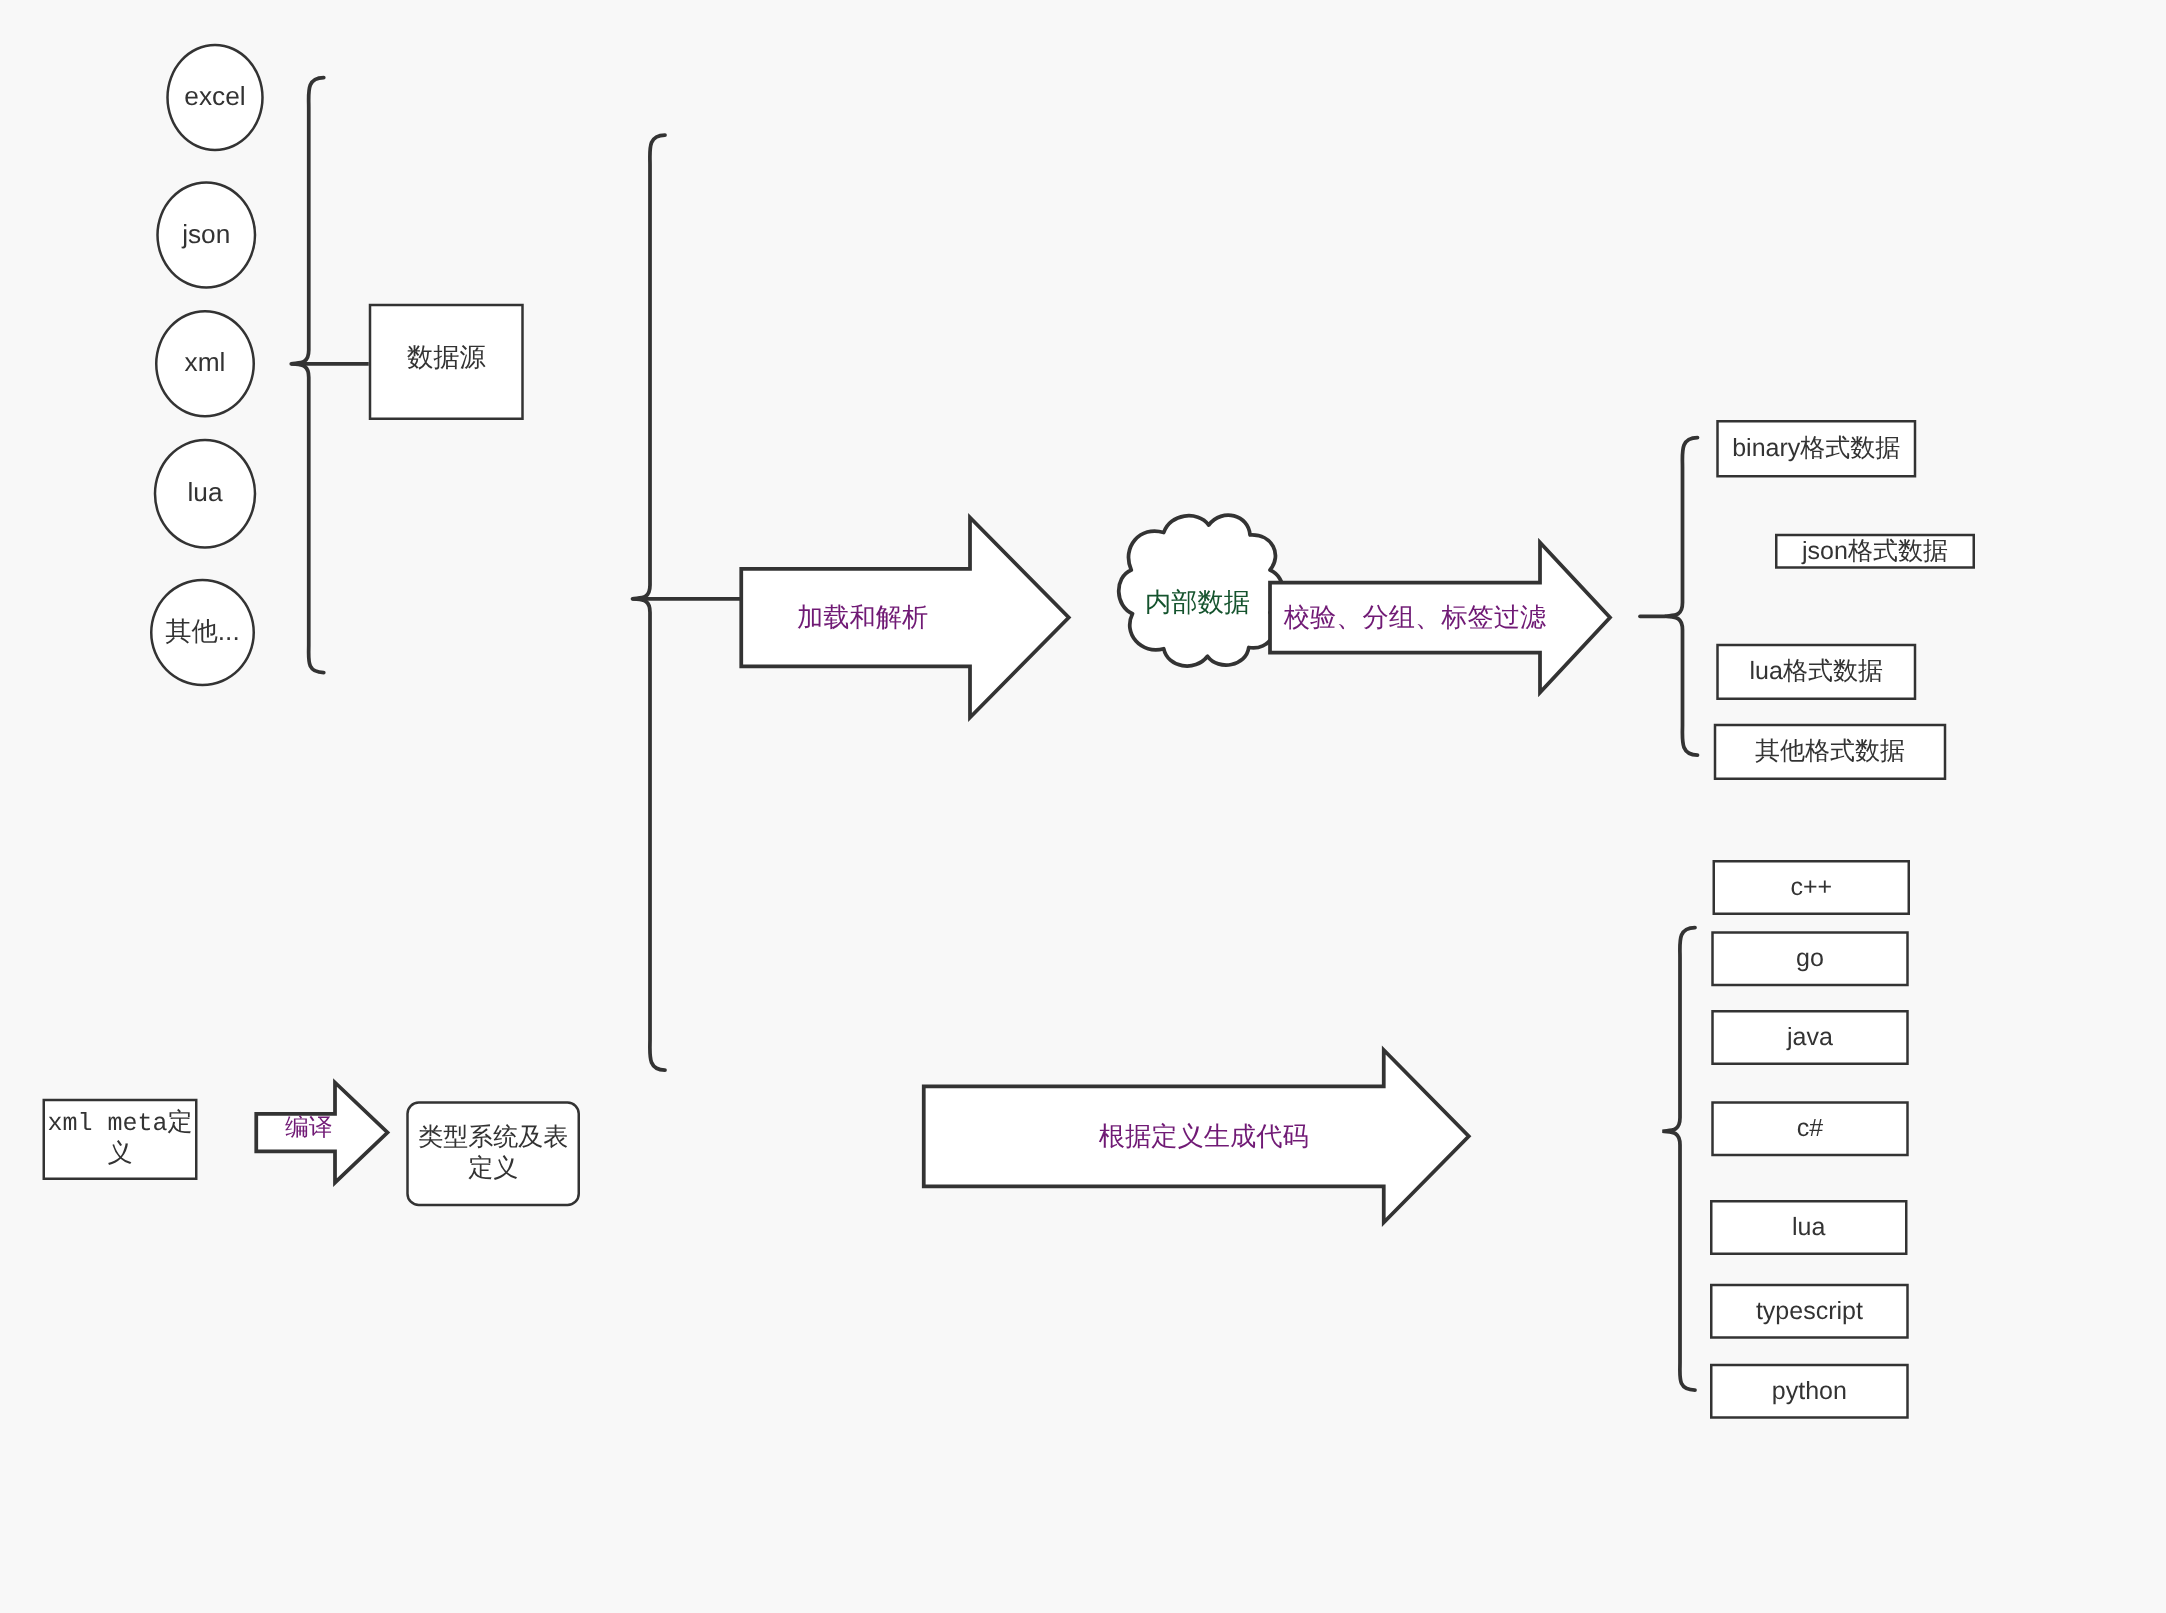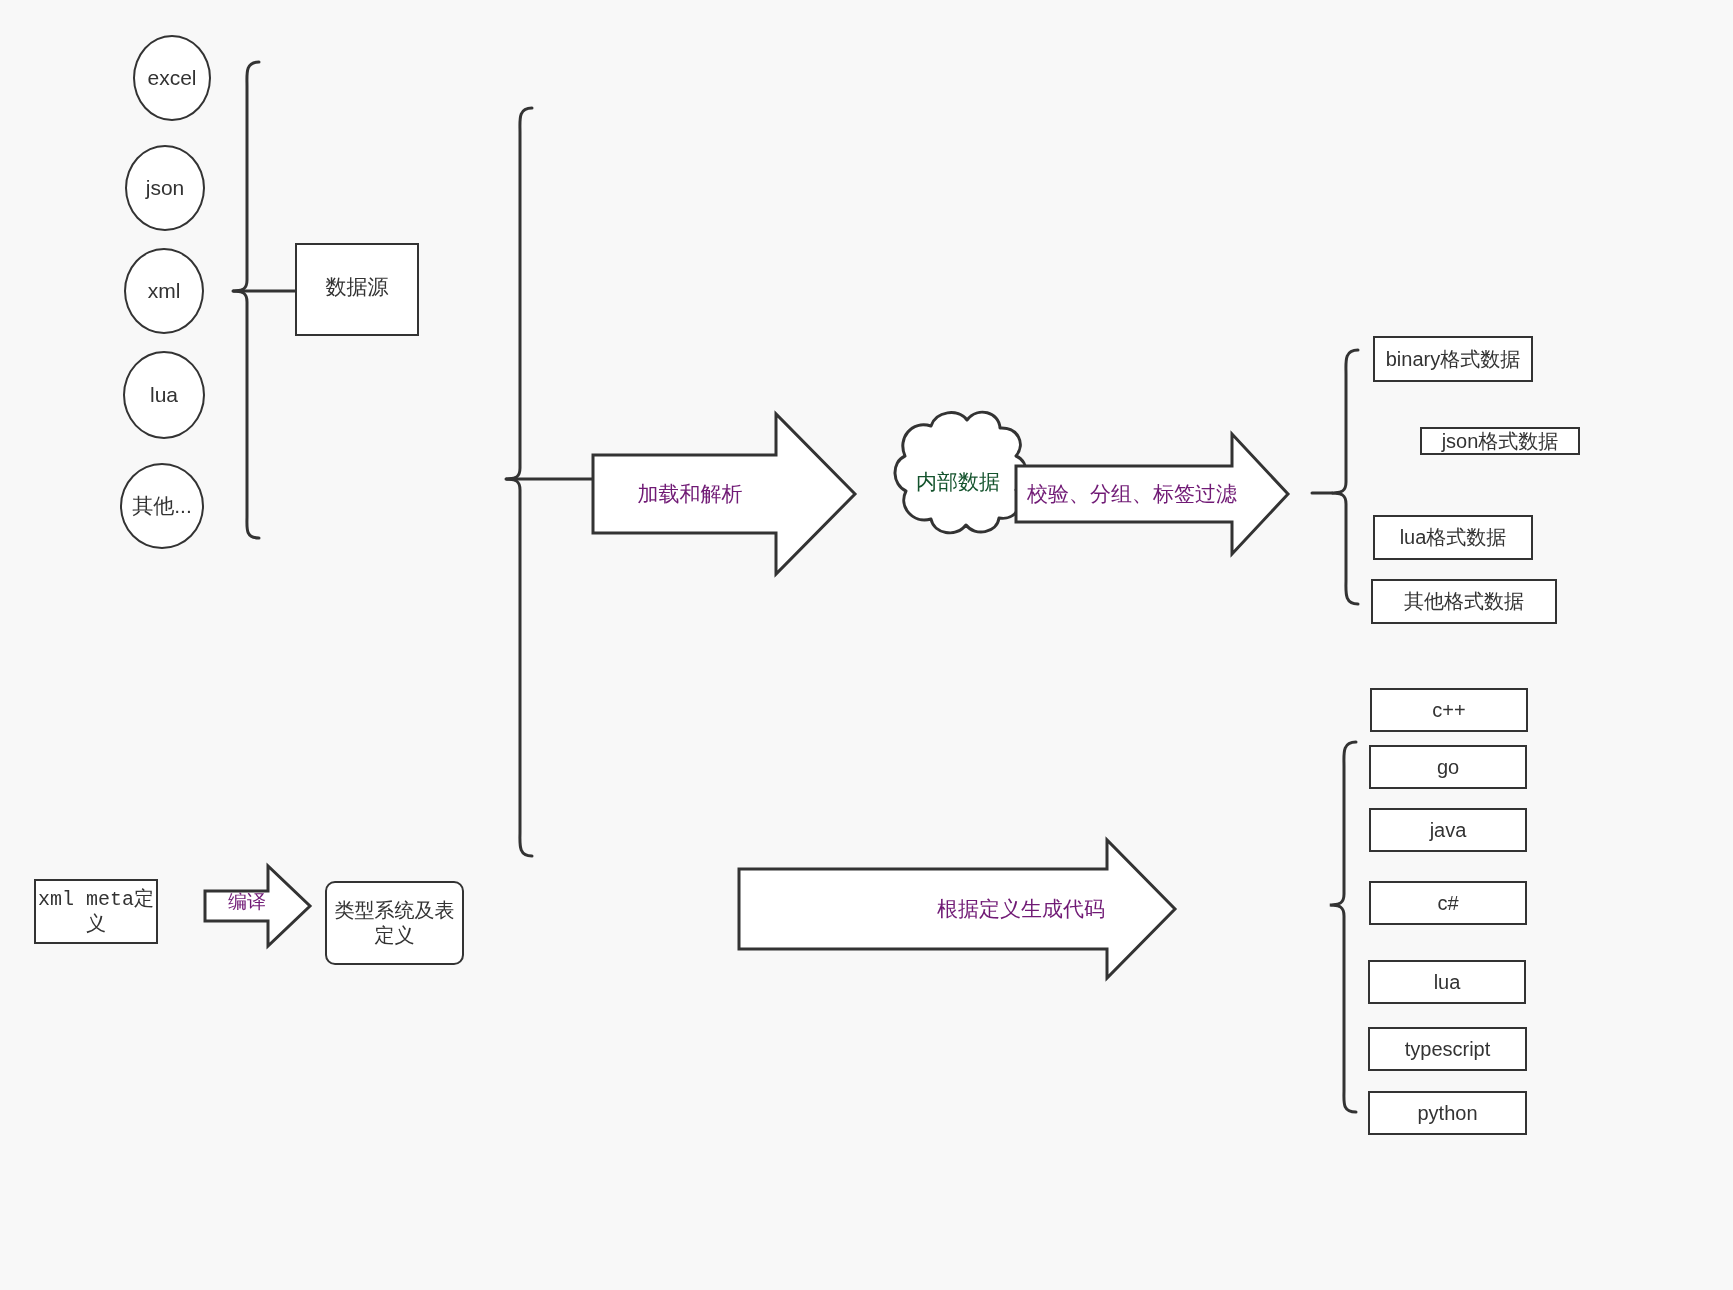--- a/index.html
+++ b/index.html
@@ -186,21 +186,21 @@
 
   <div class="arrow-label" style="left:214px; top:885px; width:66px; height:34px; font-size:19px;">
     <span>编译</span>
   </div>
 
   <div class="node rect-round" style="left:325px; top:860px; width:139px; height:84px; font-size:20px; white-space:pre-line;margin-top:21px;">
     <span>类型系统及表
 定义</span>
   </div>
 
-  <div class="arrow-label" style="left:745px; top:887px; width:360px; height:44px;justify-content:flex-end;">
+  <div class="arrow-label" style="left:783px; top:887px; width:360px; height:44px;">
     <span>根据定义生成代码</span>
   </div>
 
   <div class="node small-rect" style="left:1370px; top:688px; width:158px; height:44px;">
     <span>c++</span>
   </div>
   <div class="node small-rect" style="left:1369px; top:745px; width:158px; height:44px;">
     <span>go</span>
   </div>
   <div class="node small-rect" style="left:1369px; top:808px; width:158px; height:44px;">

